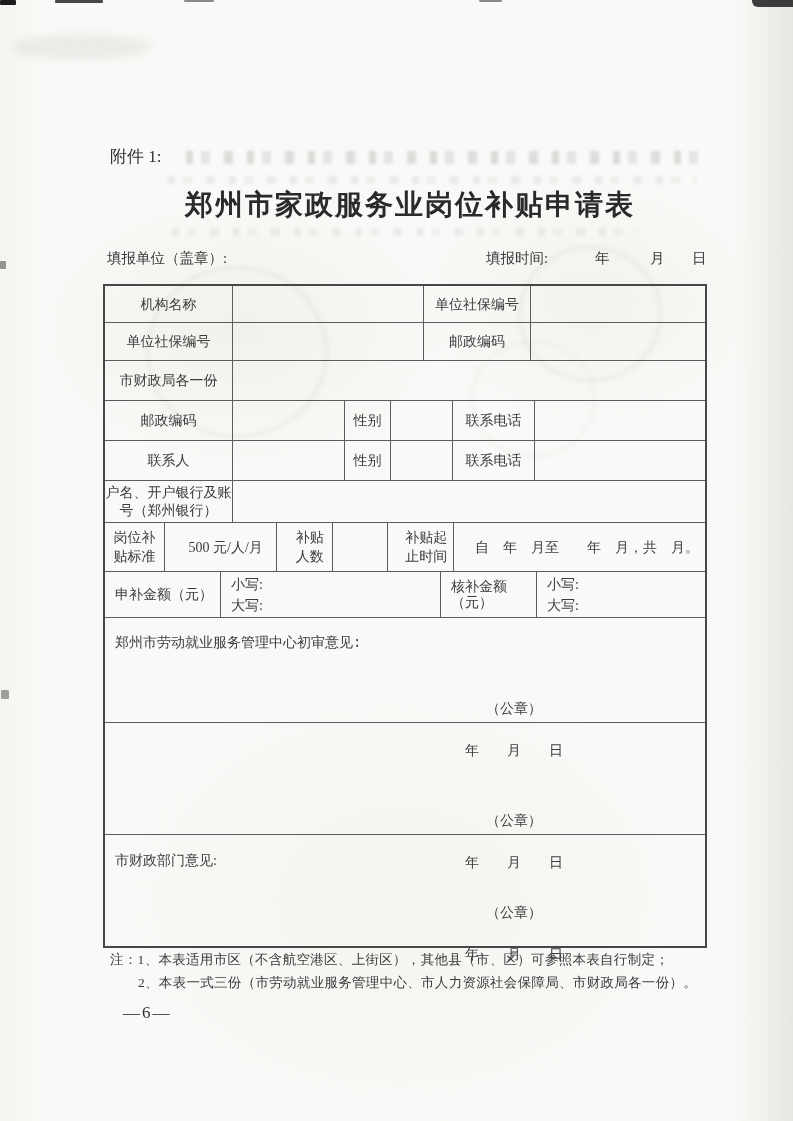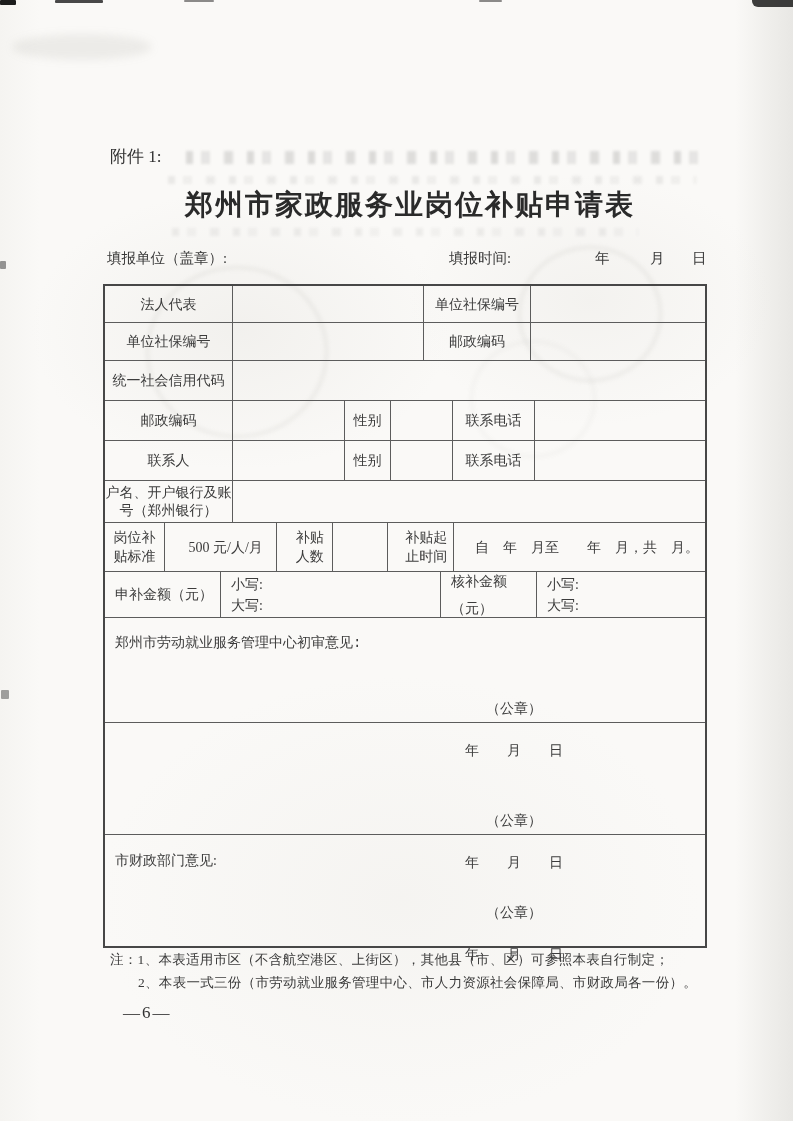--- a/index.html
+++ b/index.html
@@ -84,43 +84,43 @@
   <div class="ghost" style="left:172px;top:228px;width:466px;height:8px;opacity:.45;"></div>
 
   <div class="stamp-circle" style="left:146px;top:266px;width:176px;height:166px;"></div>
   <div class="stamp-circle" style="left:518px;top:246px;width:138px;height:130px;"></div>
   <div class="stamp-circle" style="left:470px;top:340px;width:120px;height:112px;opacity:.6;"></div>
 
   <div class="abs attachment" style="left:110px;top:145px;">附件 1:</div>
   <div class="abs doc-title" style="left:60px;top:186px;width:700px;">郑州市家政服务业岗位补贴申请表</div>
 
   <div class="abs meta" style="left:107px;top:249px;">填报单位（盖章）:</div>
-  <div class="abs meta" style="left:449px;top:249px;">填报时间:</div>
+  <div class="abs meta" style="left:486px;top:249px;">填报时间:</div>
   <div class="abs meta" style="left:595px;top:249px;">年</div>
   <div class="abs meta" style="left:650px;top:249px;">月</div>
   <div class="abs meta" style="left:692px;top:249px;">日</div>
 
   <div class="form-table">
 
     <div class="trow" style="height:37px;">
-      <div class="cell" style="width:128px;">法人代表</div>
+      <div class="cell" style="width:128px;">机构名称</div>
       <div class="cell fill" style="width:191px;"></div>
       <div class="cell" style="width:107px;">单位社保编号</div>
       <div class="cell fill" style="width:174px;"></div>
     </div>
 
     <div class="trow" style="height:38px;">
       <div class="cell" style="width:128px;">单位社保编号</div>
       <div class="cell fill" style="width:191px;"></div>
       <div class="cell" style="width:107px;">邮政编码</div>
       <div class="cell fill" style="width:174px;"></div>
     </div>
 
     <div class="trow" style="height:40px;">
-      <div class="cell" style="width:128px;">统一社会信用代码</div>
+      <div class="cell" style="width:128px;">市财政局各一份</div>
       <div class="cell fill" style="width:472px;"></div>
     </div>
 
     <div class="trow" style="height:40px;">
       <div class="cell" style="width:128px;">邮政编码</div>
       <div class="cell fill" style="width:112px;"></div>
       <div class="cell" style="width:46px;">性别</div>
       <div class="cell fill" style="width:62px;"></div>
       <div class="cell" style="width:82px;">联系电话</div>
       <div class="cell fill" style="width:170px;"></div>
@@ -150,21 +150,21 @@
       <div class="cell fill" style="width:49px;"></div>
       <div class="cell" style="width:60px;">补贴起
 止时间</div>
       <div class="cell left" style="width:264px;">自　年　月至　　年　月，共　月。</div>
     </div>
 
     <div class="trow" style="height:46px;">
       <div class="cell left" style="width:116px;">申补金额（元）</div>
       <div class="cell left" style="width:220px;line-height:21px;">小写:
 大写:</div>
-      <div class="cell left" style="width:96px;line-height:27px;">核补金额
+      <div class="cell left" style="width:96px;line-height:16px;">核补金额
 （元）</div>
       <div class="cell left" style="width:168px;line-height:21px;">小写:
 大写:</div>
     </div>
 
     <div class="trow" style="height:105px;font-family:Liberation Mono, monospace;">
       <div class="cell op-cell" style="width:600px;">
         <div class="op-label">郑州市劳动就业服务管理中心初审意见:</div>
         <div class="stamp-block" style="top:60px;">
           <div>（公章）</div>

